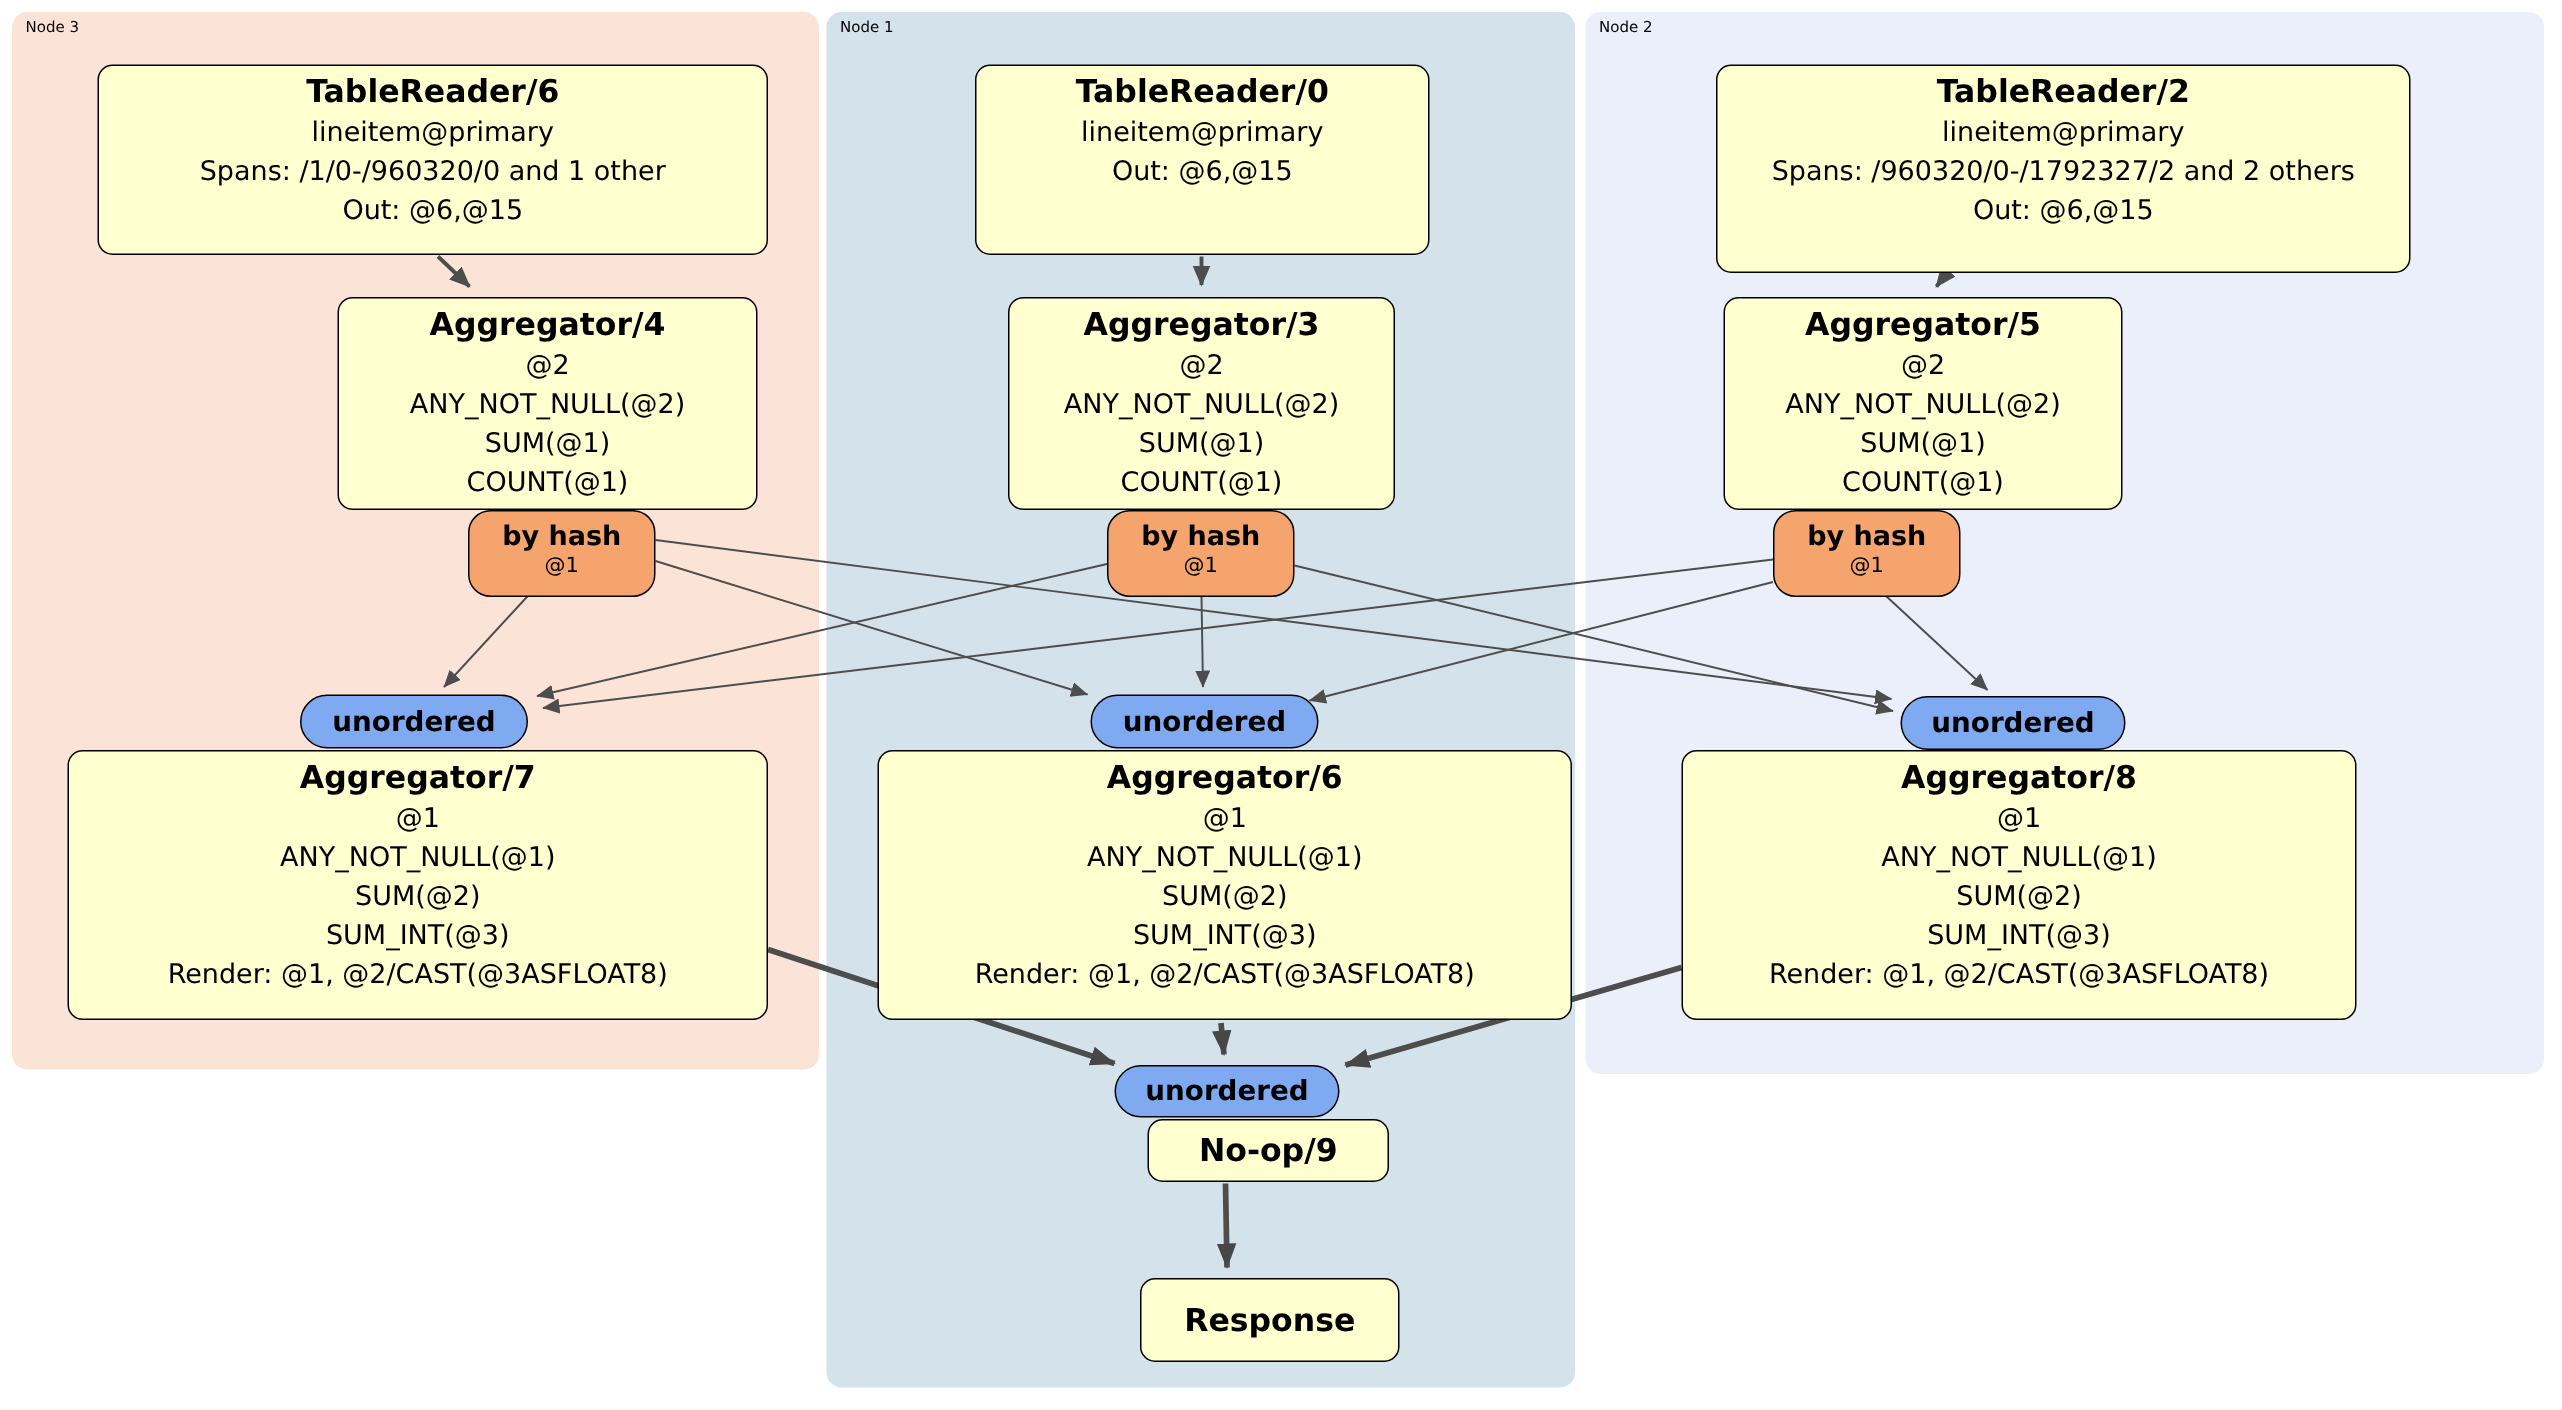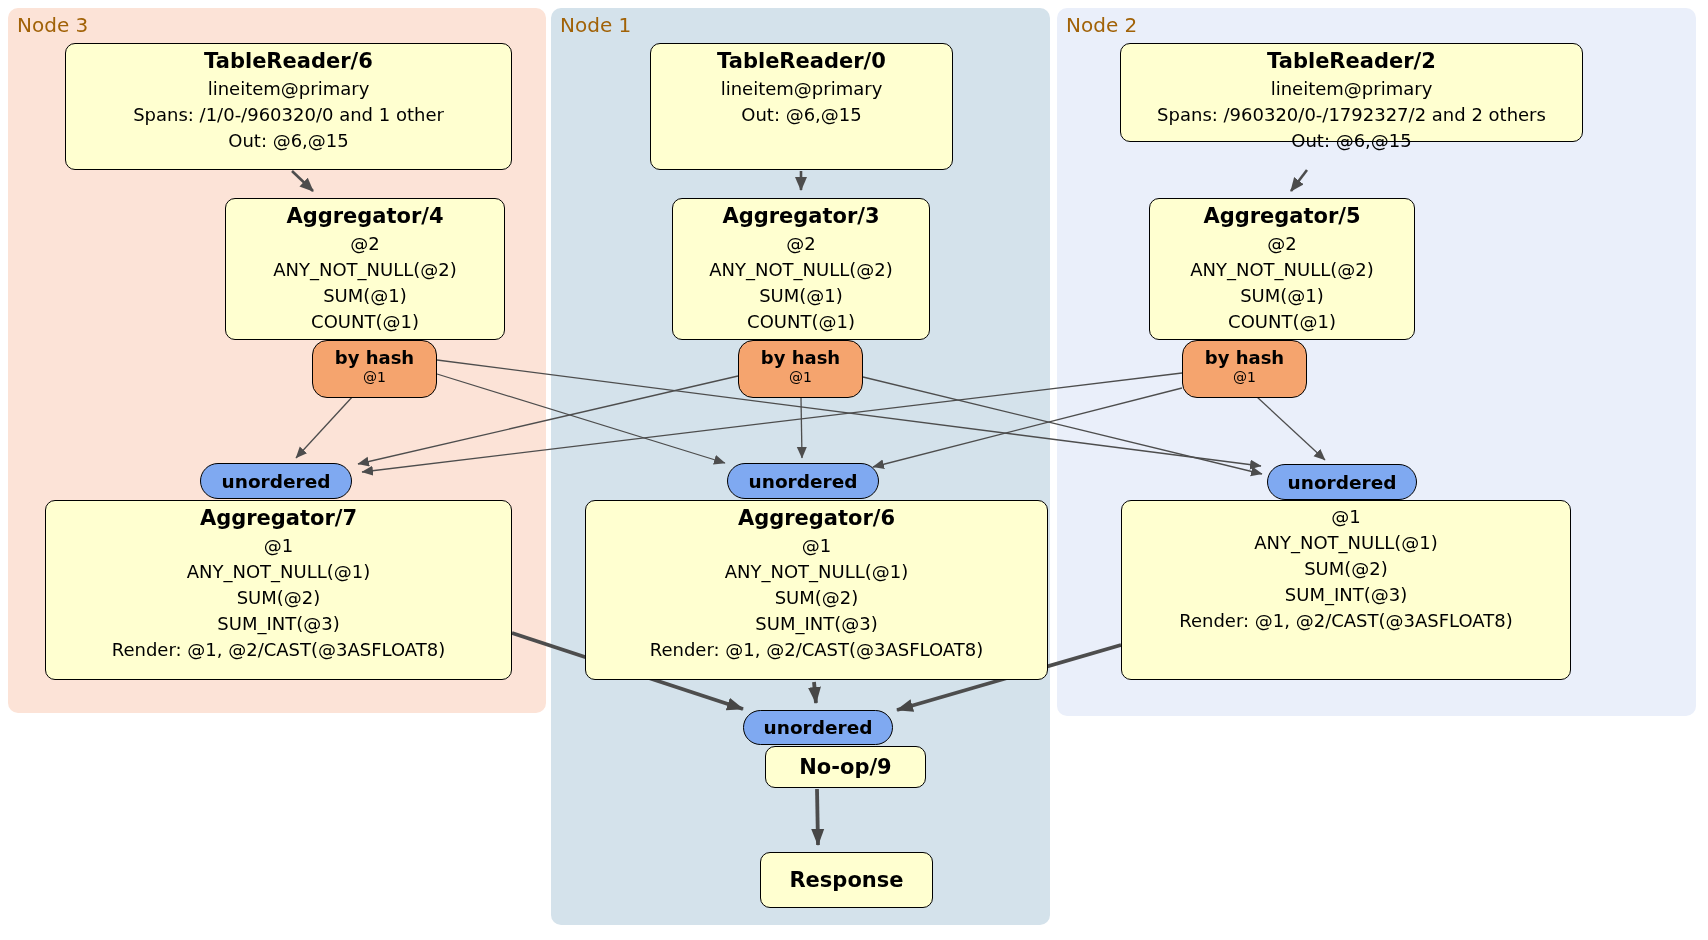--- a/index.html
+++ b/index.html
@@ -1,21 +1,21 @@
 <!DOCTYPE html>
 <html><head>
 <meta charset="utf-8">
 <style>
   html,body{margin:0;padding:0;background:#ffffff;}
   #canvas{
     position:relative;width:1708px;height:940px;background:#ffffff;overflow:hidden;
     font-family:"DejaVu Sans","Liberation Sans",sans-serif;color:#000;
   }
   .cluster{position:absolute;border-radius:10px;}
-  .cluster .clabel{position:absolute;left:9px;top:5px;font-size:20px;color:#a16207;}
+  .cluster .clabel{position:absolute;left:9px;top:5px;font-size:10px;color:#000000;}
   #cluster-node3{left:8px;top:8px;width:538px;height:705px;background:#fce3d7;}
   #cluster-node1{left:551px;top:8px;width:499px;height:917px;background:#d4e2eb;}
   #cluster-node2{left:1057px;top:8px;width:639px;height:708px;background:#eaeffa;}
   svg.edges{position:absolute;left:0;top:0;}
   svg.edges line{stroke:#4d4d4d;}
   .e1{stroke-width:1.3px;}
   .e2{stroke-width:2.6px;}
   .e3{stroke-width:3.8px;stroke:#474747;}
   .proc{
     position:absolute;background:#ffffd0;border:1.6px solid #000;border-radius:10px;
@@ -144,41 +144,42 @@
   <div class="sync" style="left:743px;top:710px;width:150px;height:35px">
     <span>unordered</span>
   </div>
   <div class="proc single" style="left:737px;top:746px;width:161px;height:42px">
     <div class="title">No-op/9</div>
   </div>
   <div class="proc single" style="left:732px;top:852px;width:173px;height:56px">
     <div class="title">Response</div>
   </div>
 
-  <div class="proc" style="left:1120px;top:43px;width:463px;height:99px">
+  <div class="proc" style="left:1144px;top:43px;width:463px;height:139px">
     <div class="title">TableReader/2</div>
     <div class="ln">lineitem@primary</div>
     <div class="ln">Spans: /960320/0-/1792327/2 and 2 others</div>
     <div class="ln">Out: @6,@15</div>
   </div>
   <div class="proc" style="left:1149px;top:198px;width:266px;height:142px">
     <div class="title">Aggregator/5</div>
     <div class="ln">@2</div>
     <div class="ln">ANY_NOT_NULL(@2)</div>
     <div class="ln">SUM(@1)</div>
     <div class="ln">COUNT(@1)</div>
   </div>
   <div class="router" style="left:1182px;top:340px;width:125px;height:58px">
     <div class="rl">by hash</div>
     <div class="rk">@1</div>
   </div>
   <div class="sync" style="left:1267px;top:464px;width:150px;height:36px">
     <span>unordered</span>
   </div>
   <div class="proc" style="left:1121px;top:500px;width:450px;height:180px">
+    <div class="title">Aggregator/8</div>
     <div class="ln">@1</div>
     <div class="ln">ANY_NOT_NULL(@1)</div>
     <div class="ln">SUM(@2)</div>
     <div class="ln">SUM_INT(@3)</div>
     <div class="ln">Render: @1, @2/CAST(@3ASFLOAT8)</div>
   </div>
 
 </div>
 
 </body></html>

